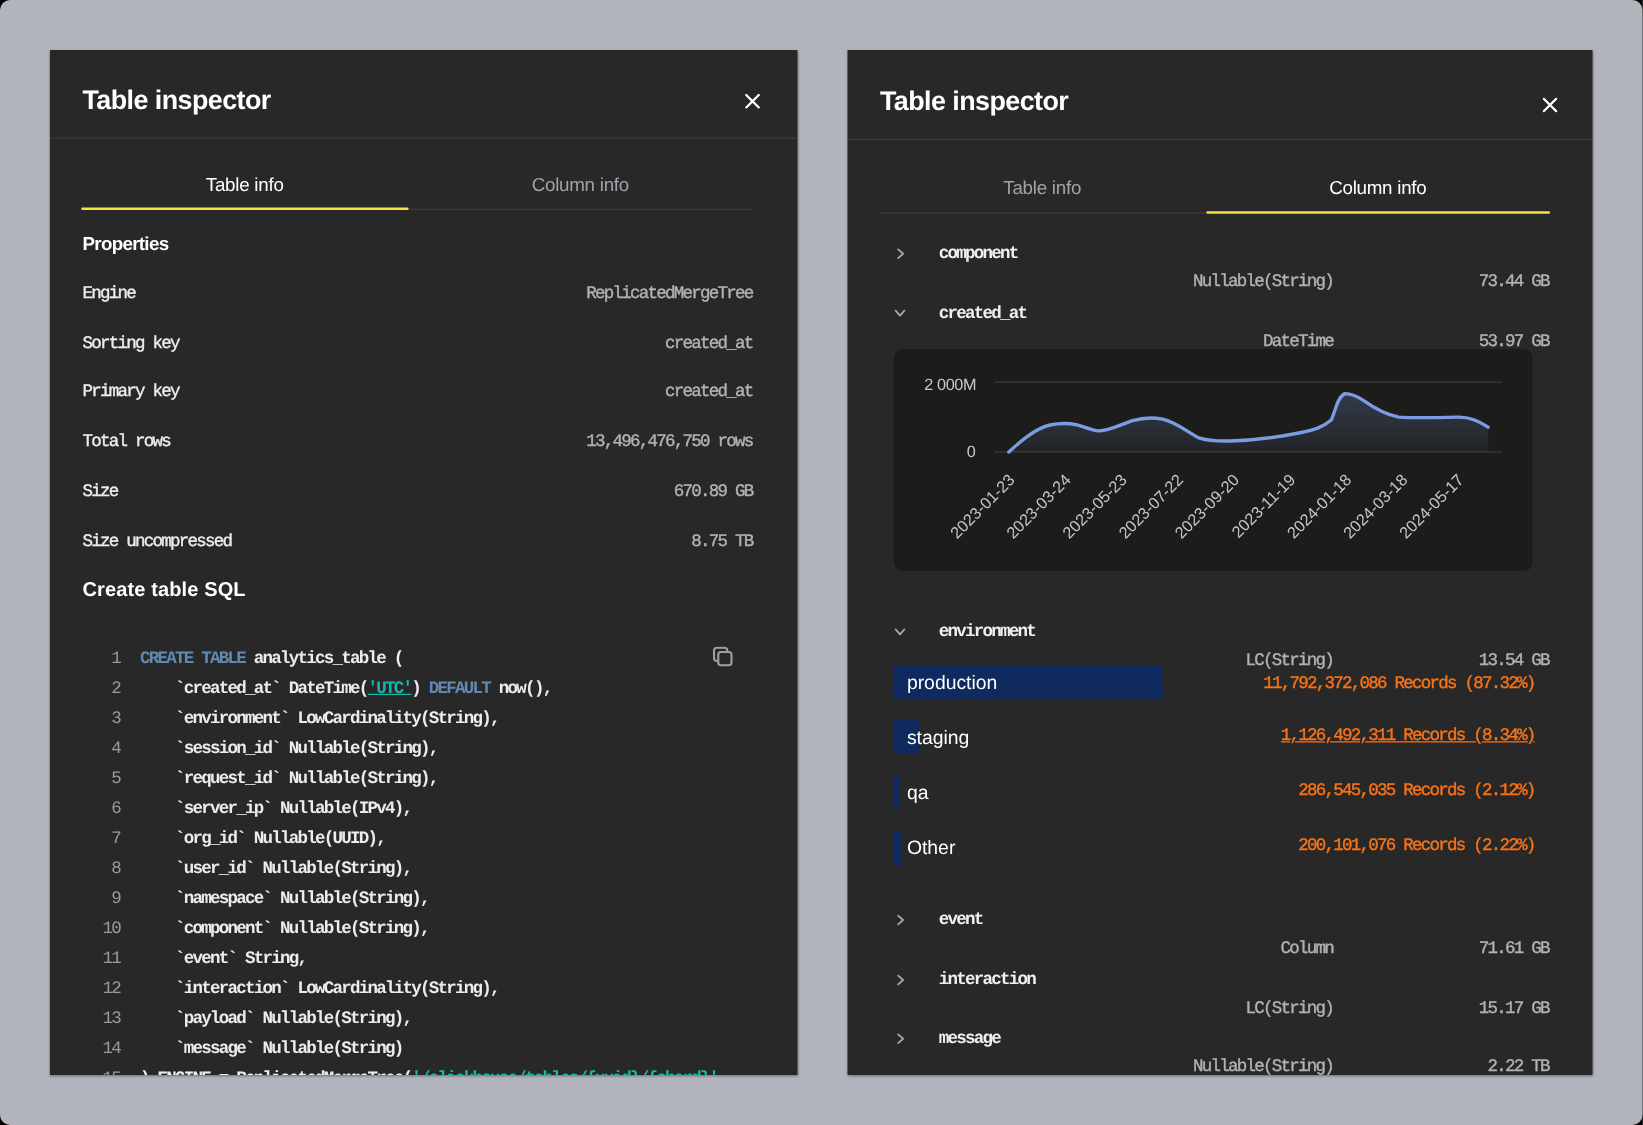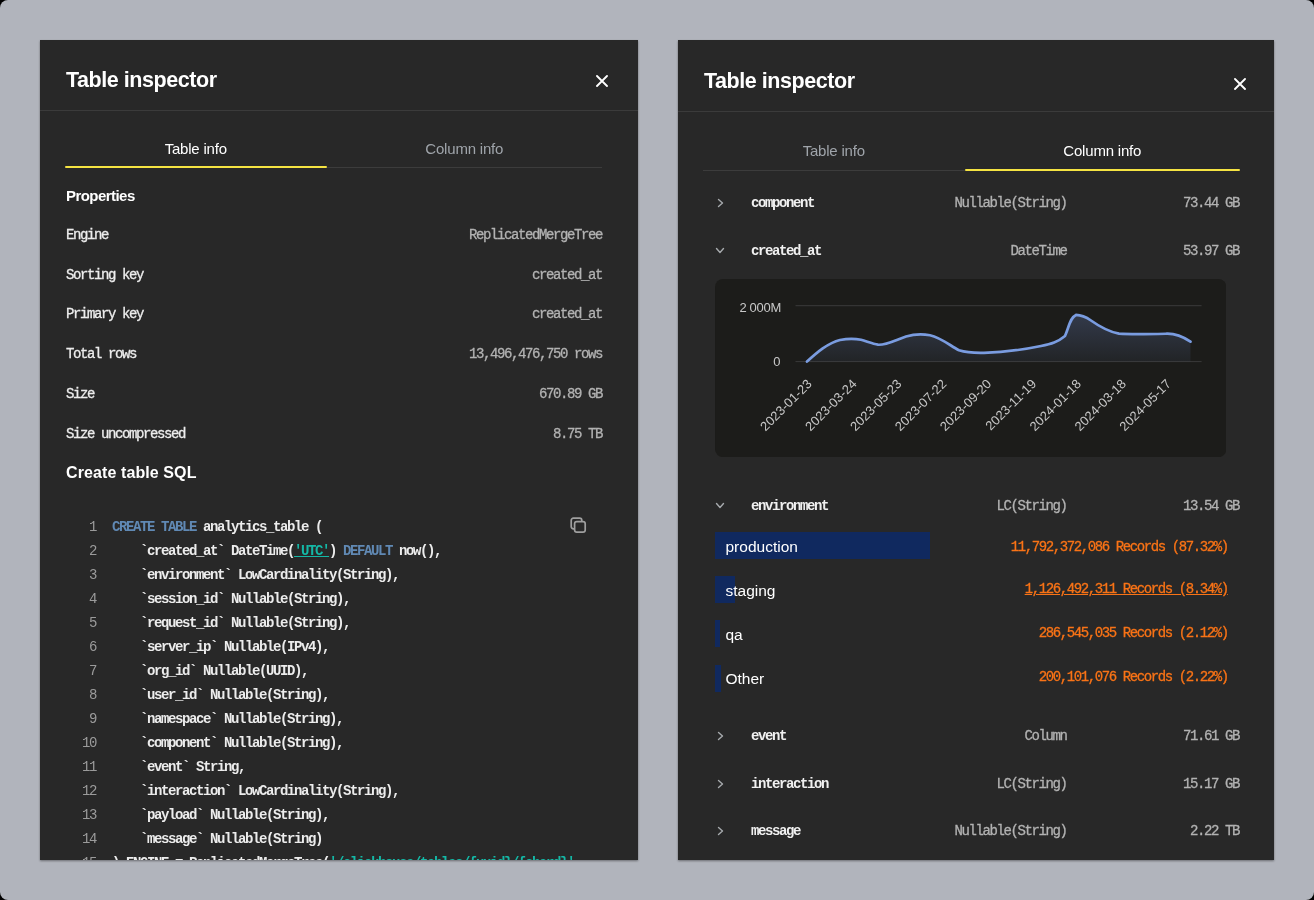--- a/index.html
+++ b/index.html
@@ -19,21 +19,21 @@
   .grayline{background:#3c3c3c;height:1px;}
   .h2{font-family:"Liberation Sans",sans-serif;font-weight:700;font-size:15px;letter-spacing:-0.55px;line-height:16px;color:#fff;white-space:nowrap;}
   .h2b{font-family:"Liberation Sans",sans-serif;font-weight:700;font-size:16px;letter-spacing:0.1px;line-height:16px;color:#fff;white-space:nowrap;}
   .lbl{color:#ededed;-webkit-text-stroke:0.3px;line-height:14px;white-space:nowrap;}
   .val{color:#b2b2b2;-webkit-text-stroke:0.3px;line-height:14px;text-align:right;white-space:nowrap;}
   .code{line-height:23.97px;white-space:pre;color:#ececec;font-weight:700;}
   .lineno{line-height:23.97px;white-space:pre;color:#9b9b9b;text-align:right;font-weight:400;}
   .kw{color:#6089b4;}
   .str{color:#14b8a6;text-decoration:underline;}
   .rowname{color:#f0f0f0;font-weight:700;line-height:14px;white-space:nowrap;text-align:right;}
-  .rowtype{color:#b2b2b2;-webkit-text-stroke:0.3px;line-height:14px;text-align:right;white-space:nowrap;}
+  .rowtype{color:#b2b2b2;-webkit-text-stroke:0.3px;line-height:14px;text-align:right;white-space:nowrap;margin-top:23px;}
   .chev{stroke:#a6aaad;stroke-width:1.4;fill:none;stroke-linecap:round;stroke-linejoin:round;}
   .bar{background:#10295f;height:27px;}
   .barlbl{font-family:"Liberation Sans",sans-serif;font-size:15.5px;line-height:16px;color:#fff;white-space:nowrap;}
   .rec{color:#f97316;-webkit-text-stroke:0.3px;line-height:14px;text-align:right;white-space:nowrap;}
 </style>
 </head>
 <body>
 <div class="page"></div>
 
 <div class="modal" id="m1">

